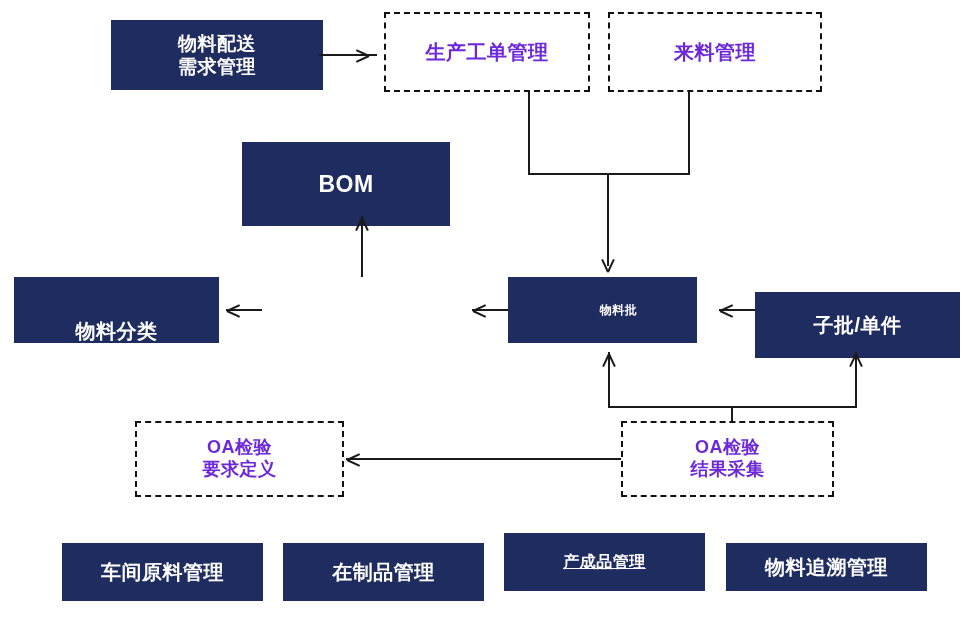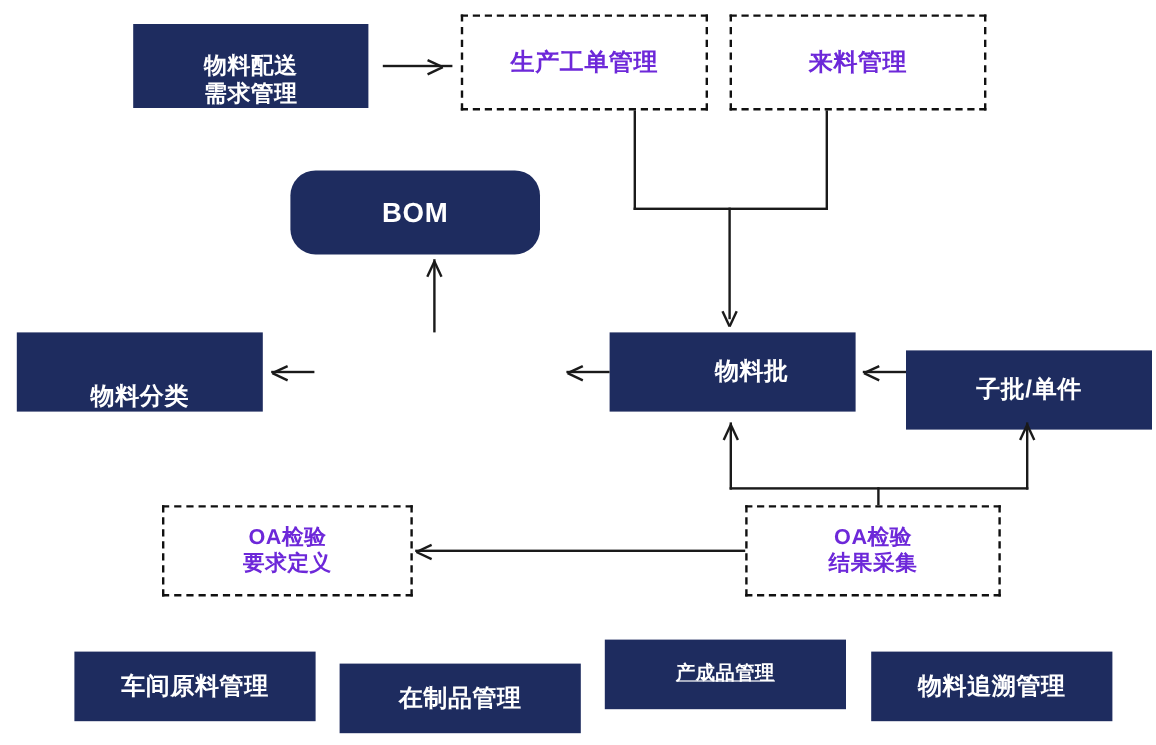--- a/index.html
+++ b/index.html
@@ -57,54 +57,54 @@
     height: 2px;
     background: #1a1a1a;
     transform-origin: 0 50%;
   }
 </style>
 </head>
 <body>
 
 <div id="canvas">
 
-  <div class="node solid" style="left:111px; top:20px; width:196px; height:70px; font-size:19px;align-items:flex-end;">
+  <div class="node solid" style="left:111px; top:20px; width:212px; height:70px; font-size:19px;">
     <span class="lbl">物料配送
 需求管理</span>
   </div>
 
   <div class="node dashed" style="left:384px; top:12px; width:206px; height:80px; font-size:20px;">
     <span class="lbl">生产工单管理</span>
   </div>
 
   <div class="node dashed" style="left:608px; top:12px; width:214px; height:80px; font-size:20px;">
     <span class="lbl">来料管理</span>
   </div>
 
   <div class="edge h" style="left:319px; top:54px; width:58px;"></div>
   <div class="vhead" style="left:369px; top:55px; transform: rotate(155deg);"></div>
   <div class="vhead" style="left:369px; top:55px; transform: rotate(205deg);"></div>
 
-  <div class="node solid" style="left:242px; top:142px; width:208px; height:70px; font-size:23px;border-radius:21px;">
+  <div class="node solid" style="left:242px; top:142px; width:208px; height:84px; font-size:23px;">
     <span class="lbl">BOM</span>
   </div>
 
   <div class="edge v" style="left:528px; top:92px; height:83px;"></div>
   <div class="edge v" style="left:688px; top:92px; height:83px;"></div>
   <div class="edge h" style="left:528px; top:173px; width:162px;"></div>
   <div class="edge v" style="left:607px; top:173px; height:93px;"></div>
   <div class="vhead" style="left:608px; top:271px; transform: rotate(-115deg);"></div>
   <div class="vhead" style="left:608px; top:271px; transform: rotate(-65deg);"></div>
 
   <div class="node solid" style="left:14px; top:277px; width:205px; height:66px; font-size:20px;align-items:flex-end;">
     <span class="lbl">物料分类</span>
   </div>
 
 
-  <div class="node solid" style="left:508px; top:277px; width:205px; height:66px; font-size:20px;padding-left:32px;">
+  <div class="node solid" style="left:508px; top:277px; width:189px; height:66px; font-size:12px;padding-left:32px;">
     <span class="lbl">物料批</span>
   </div>
 
   <div class="node solid" style="left:755px; top:277px; width:205px; height:66px; font-size:20px;margin-top:15px;">
     <span class="lbl">子批/单件</span>
   </div>
 
   <div class="edge v" style="left:361px; top:216px; height:61px;"></div>
   <div class="vhead" style="left:362px; top:217px; transform: rotate(115deg);"></div>
   <div class="vhead" style="left:362px; top:217px; transform: rotate(65deg);"></div>
@@ -143,25 +143,25 @@
   </div>
 
   <div class="edge h" style="left:346px; top:458px; width:275px;"></div>
   <div class="vhead" style="left:347px; top:459px; transform: rotate(25deg);"></div>
   <div class="vhead" style="left:347px; top:459px; transform: rotate(-25deg);"></div>
 
   <div class="node solid" style="left:62px; top:543px; width:201px; height:58px; font-size:20px;">
     <span class="lbl">车间原料管理</span>
   </div>
 
-  <div class="node solid" style="left:283px; top:543px; width:201px; height:58px; font-size:20px;margin-top:10px;">
+  <div class="node solid" style="left:283px; top:543px; width:201px; height:58px; font-size:20px;">
     <span class="lbl">在制品管理</span>
   </div>
 
   <div class="node solid" style="left:504px; top:533px; width:201px; height:58px; font-size:16px;text-decoration:underline;">
     <span class="lbl">产成品管理</span>
   </div>
 
-  <div class="node solid" style="left:726px; top:543px; width:201px; height:58px; font-size:20px;">
+  <div class="node solid" style="left:726px; top:543px; width:201px; height:48px; font-size:20px;">
     <span class="lbl">物料追溯管理</span>
   </div>
 
 </div>
 
 </body></html>

